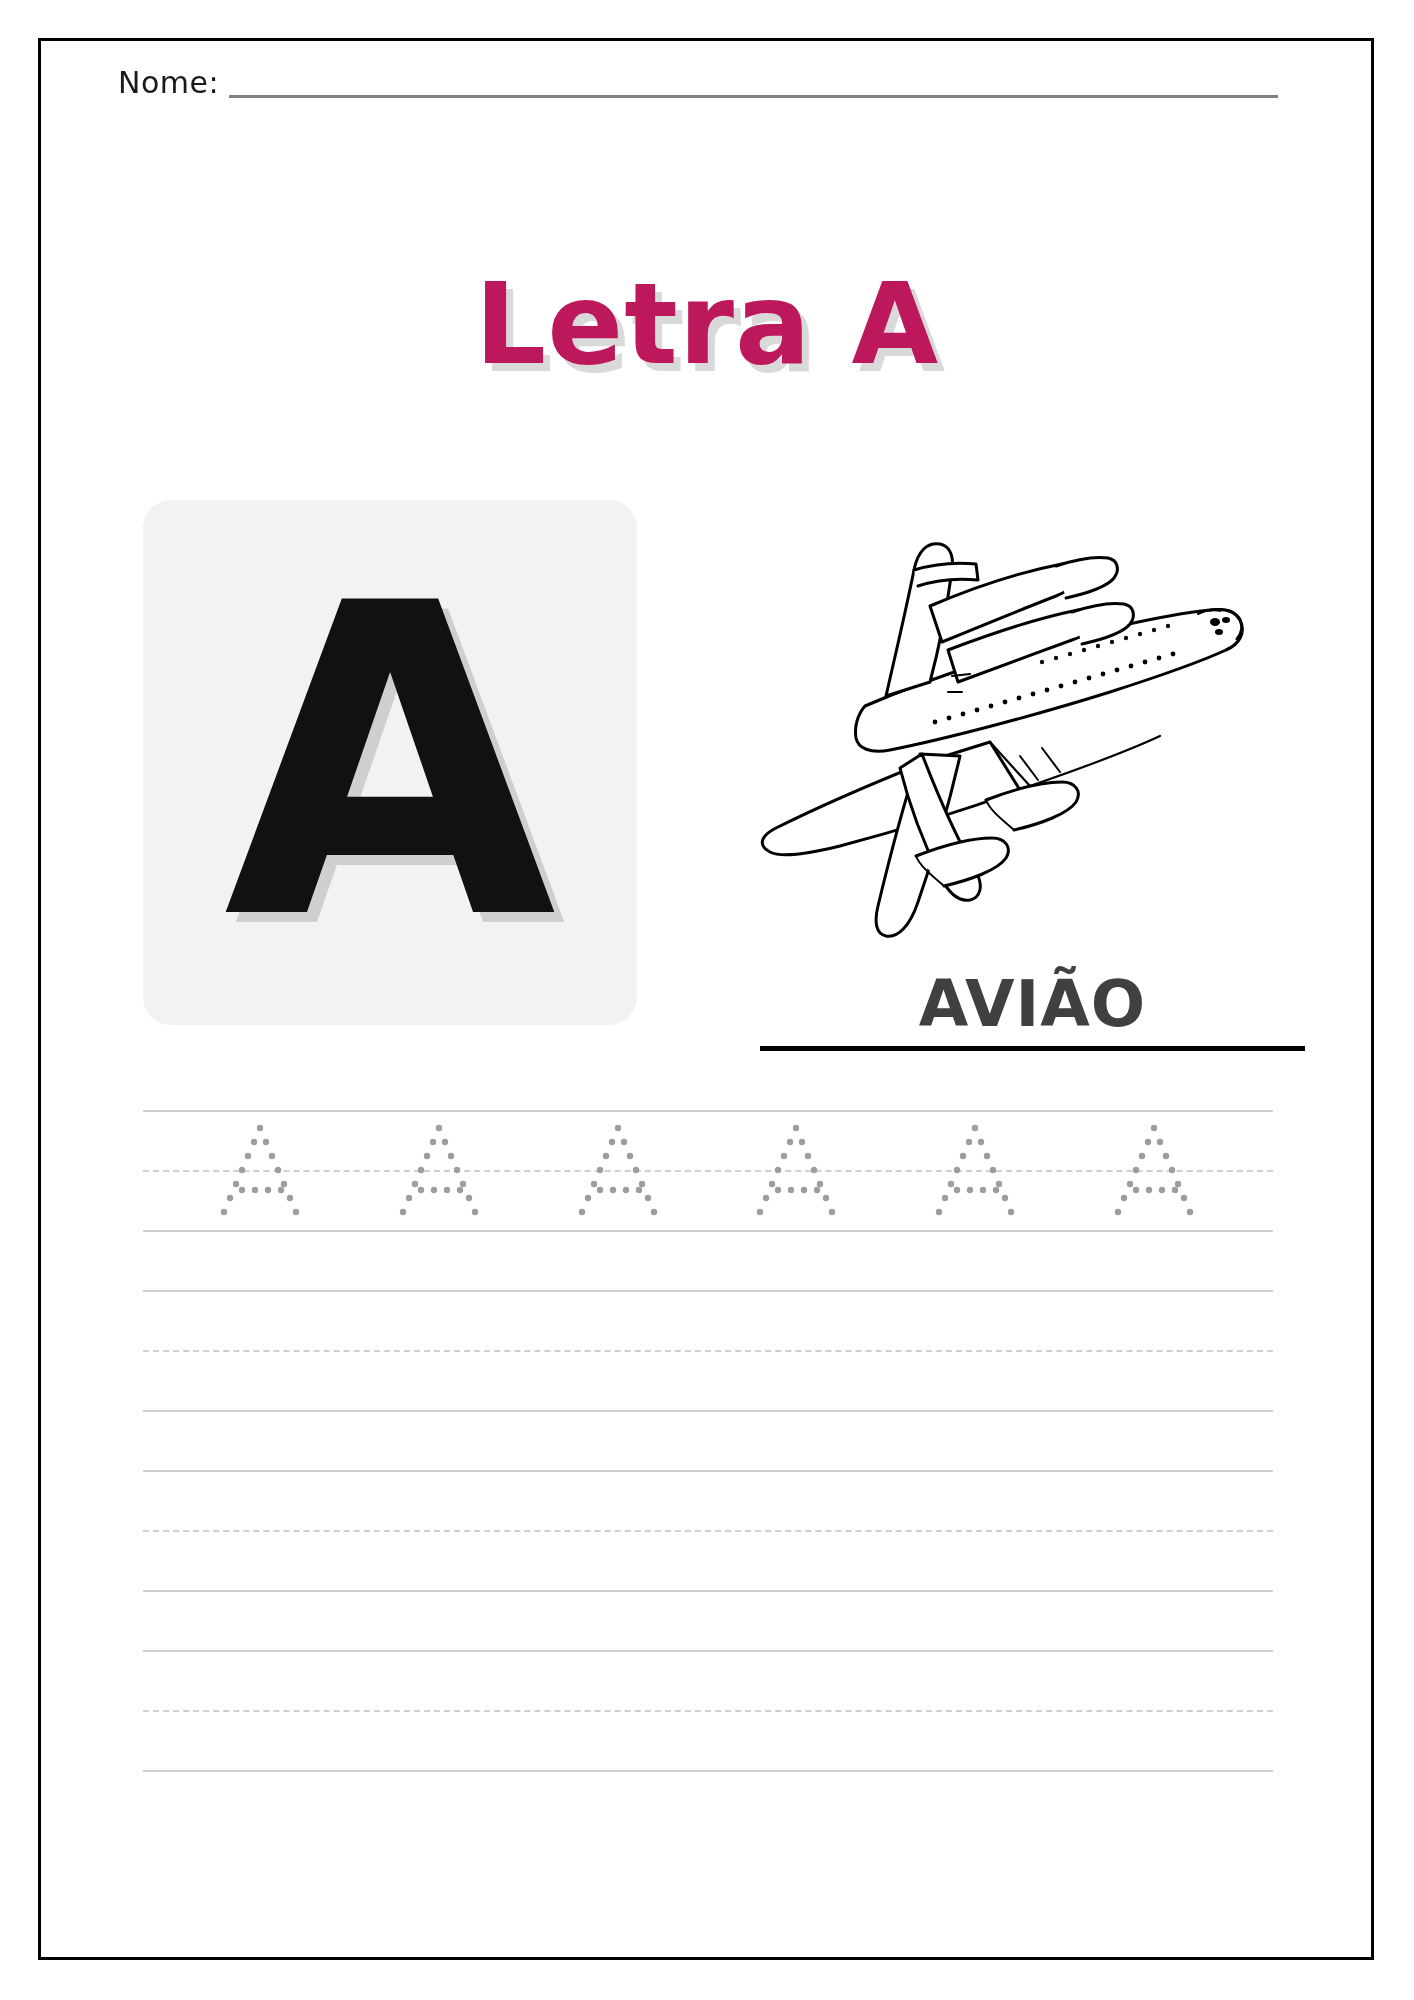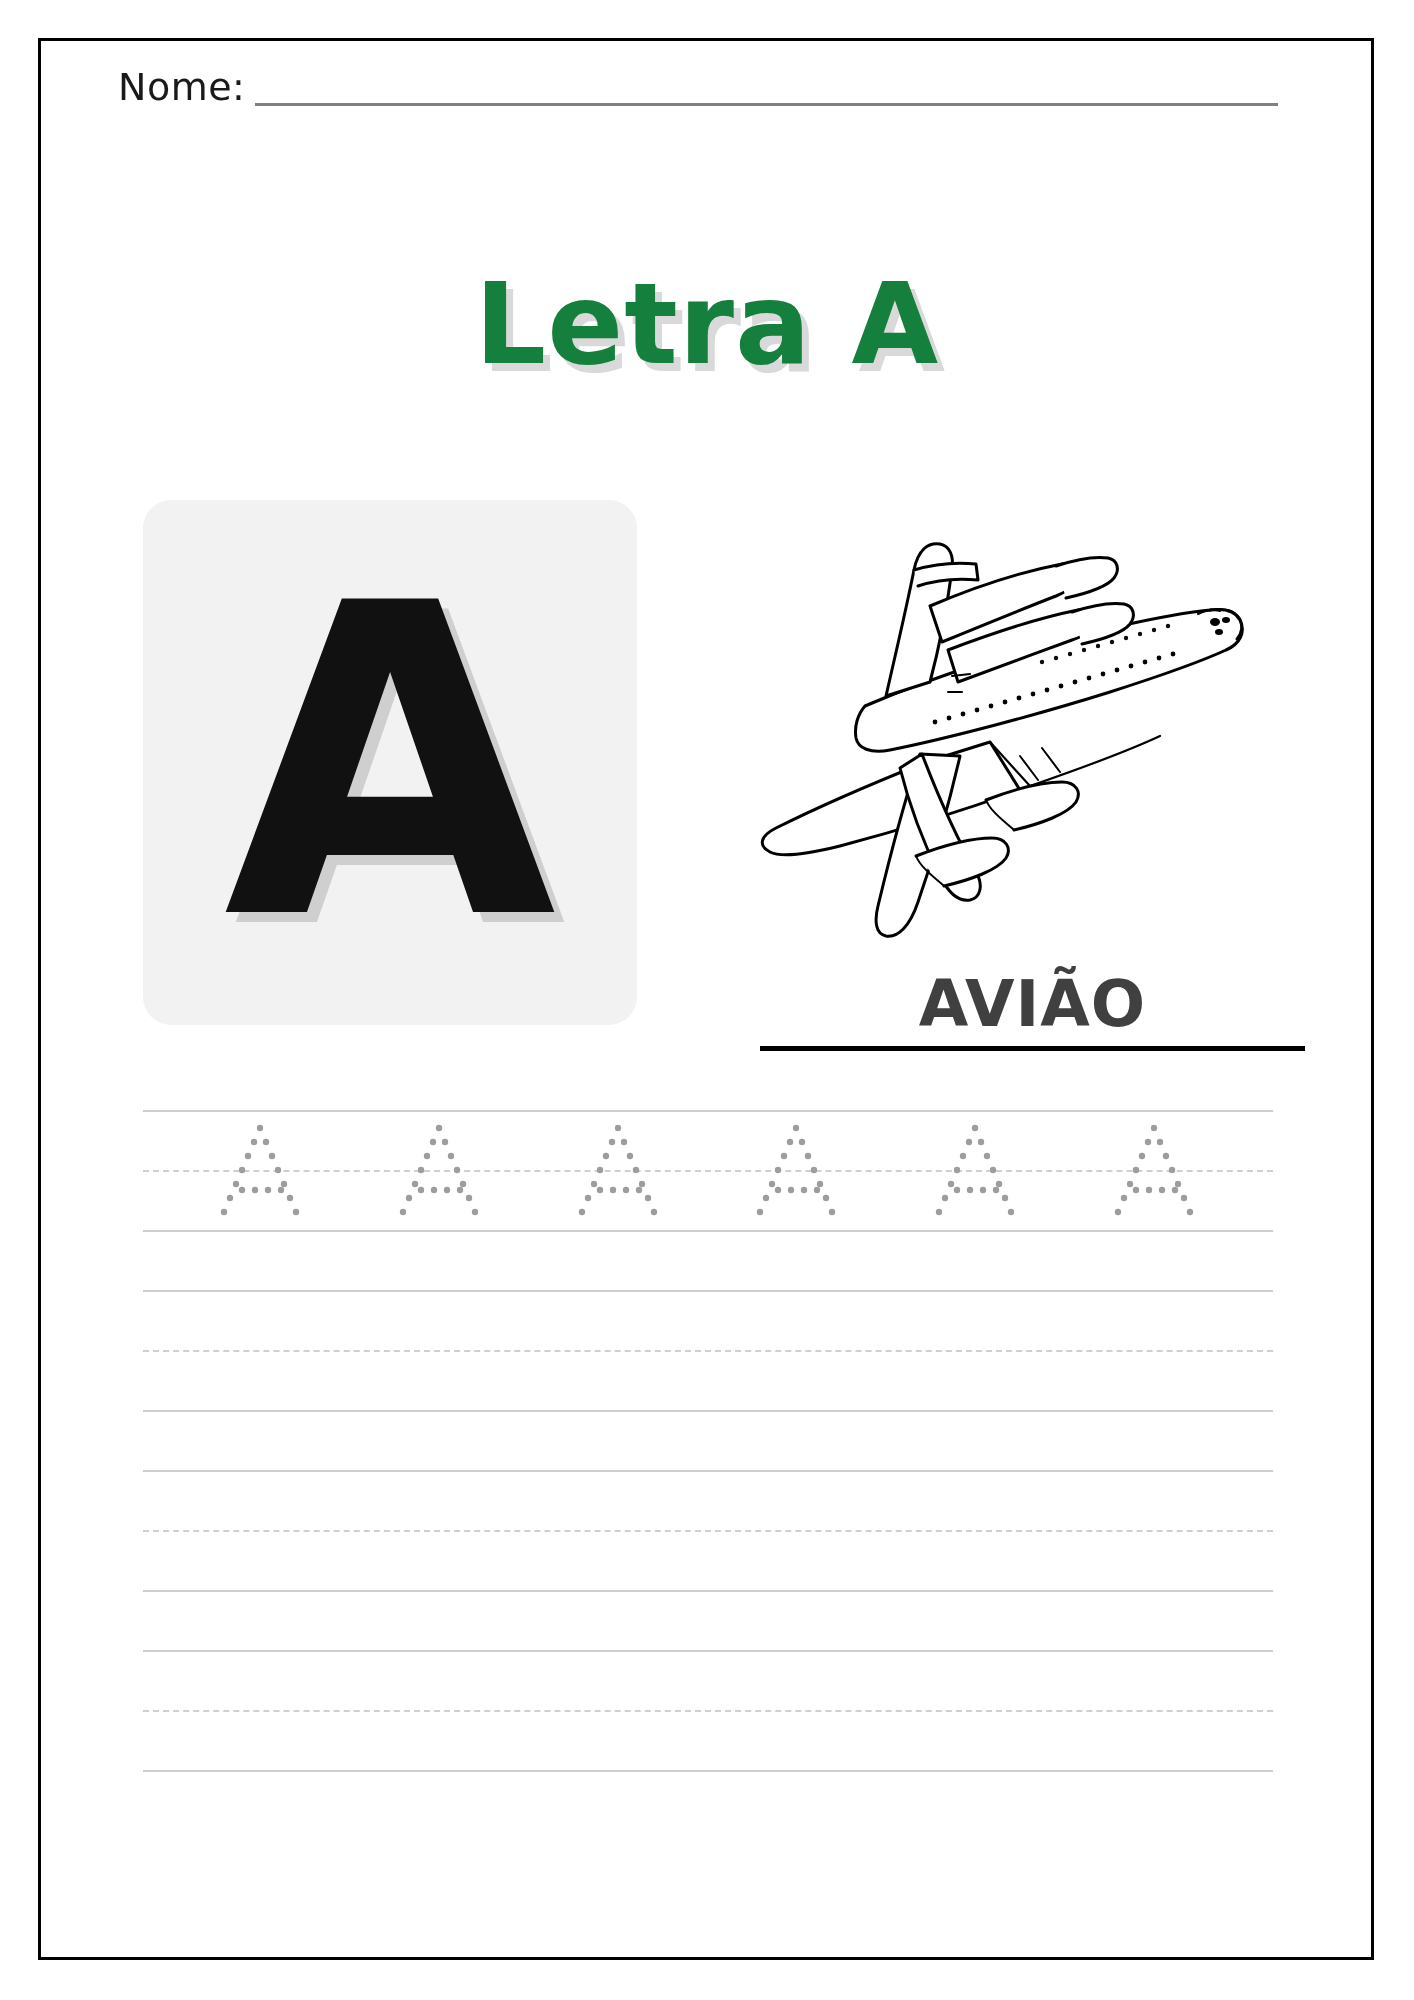--- a/index.html
+++ b/index.html
@@ -31,21 +31,21 @@
     box-sizing: border-box;
   }
 
   
   .field {
     position: absolute;
     display: flex;
     align-items: flex-end;
   }
   .field-label {
-    font-size: 38px;
+    font-size: 30px;
     color: #1a1a1a;
     letter-spacing: 0.5px;
     line-height: 1;
     padding-bottom: 4px;
     white-space: nowrap;
   }
   .field-line {
     height: 0;
     border-bottom: 3px solid #808080;
   }
@@ -81,21 +81,21 @@
 
   
   .title {
     position: absolute;
     left: 0;
     top: 268px;
     width: 1414px;
     text-align: center;
     font-size: 112px;
     font-weight: bold;
-    color: #15803d;
+    color: #be185d;
     letter-spacing: 1px;
     text-shadow: 7px 8px 0 #d9d9d9;
     line-height: 1;
   }
 
   
   .letter-card {
     position: absolute;
     left: 143px;
     top: 500px;

